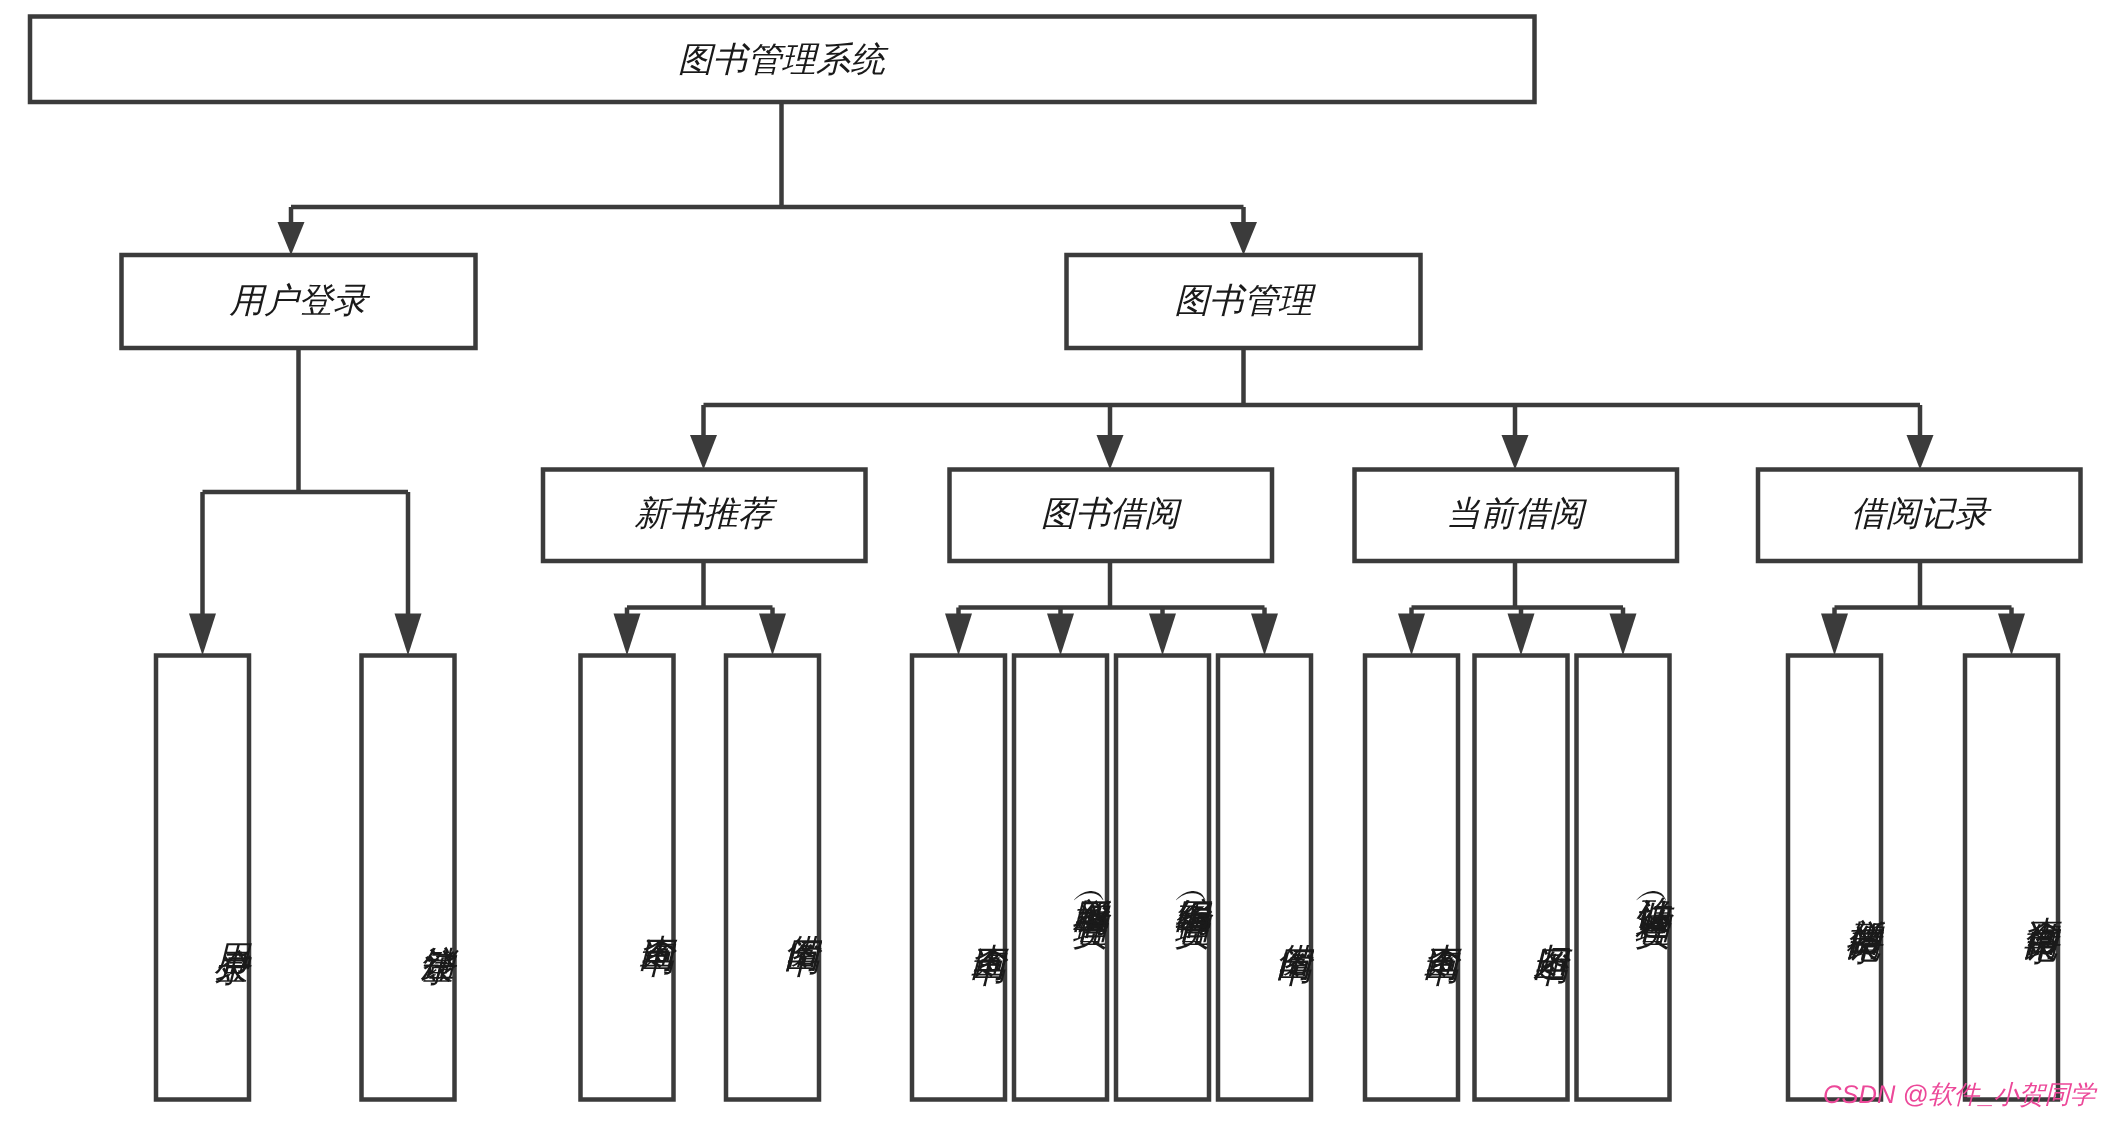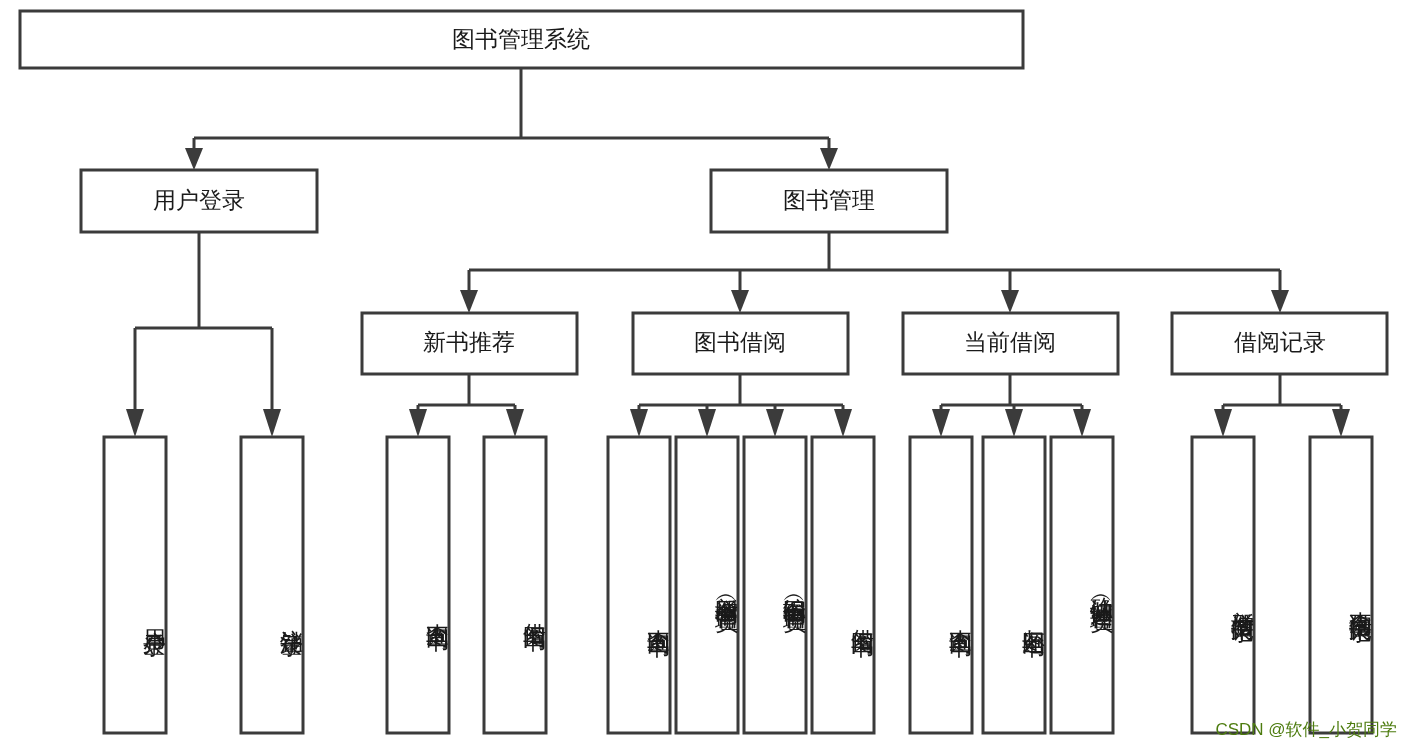--- a/index.html
+++ b/index.html
@@ -11,20 +11,21 @@
     width: 1405px;
     height: 747px;
     font-family: "Liberation Sans", "DejaVu Sans", sans-serif;
     overflow: hidden;
     position: relative;
   }
   #diagram-root {
     position: relative;
     width: 1405px;
     height: 747px;
+    font-style: italic;
   }
   svg.flow {
     position: absolute;
     top: 0;
     left: 0;
     width: 1405px;
     height: 747px;
   }
   .node-rect {
     fill: #ffffff;
@@ -60,21 +61,21 @@
     justify-content: center;
     white-space: nowrap;
     pointer-events: none;
   }
   .watermark {
     position: absolute;
     right: 8px;
     bottom: 6px;
     font-family: "Liberation Sans", "DejaVu Sans", sans-serif;
     font-size: 17px;
-    color: #4d7c0f;
+    color: #ec4899;
     white-space: nowrap;
     user-select: none;
   }
 </style>
 </head>
 <body>
 
 <div id="diagram-root">
 
   <svg class="flow" viewBox="0 0 1405 747">

